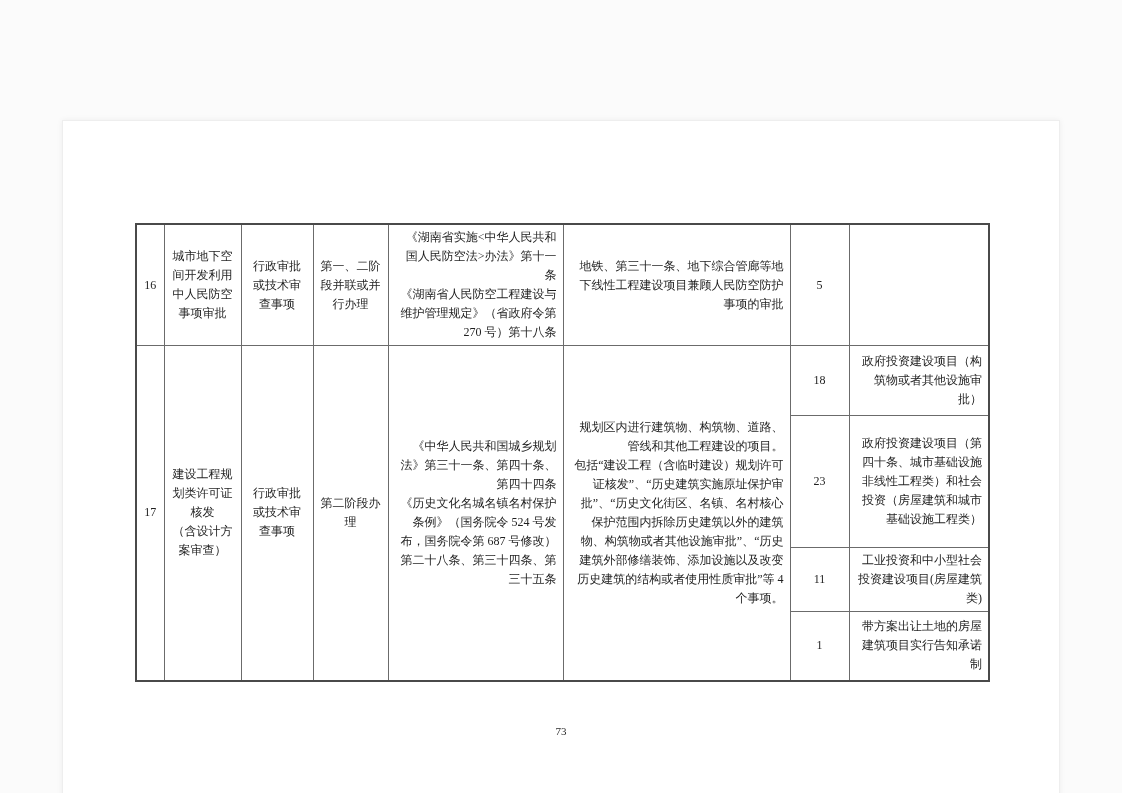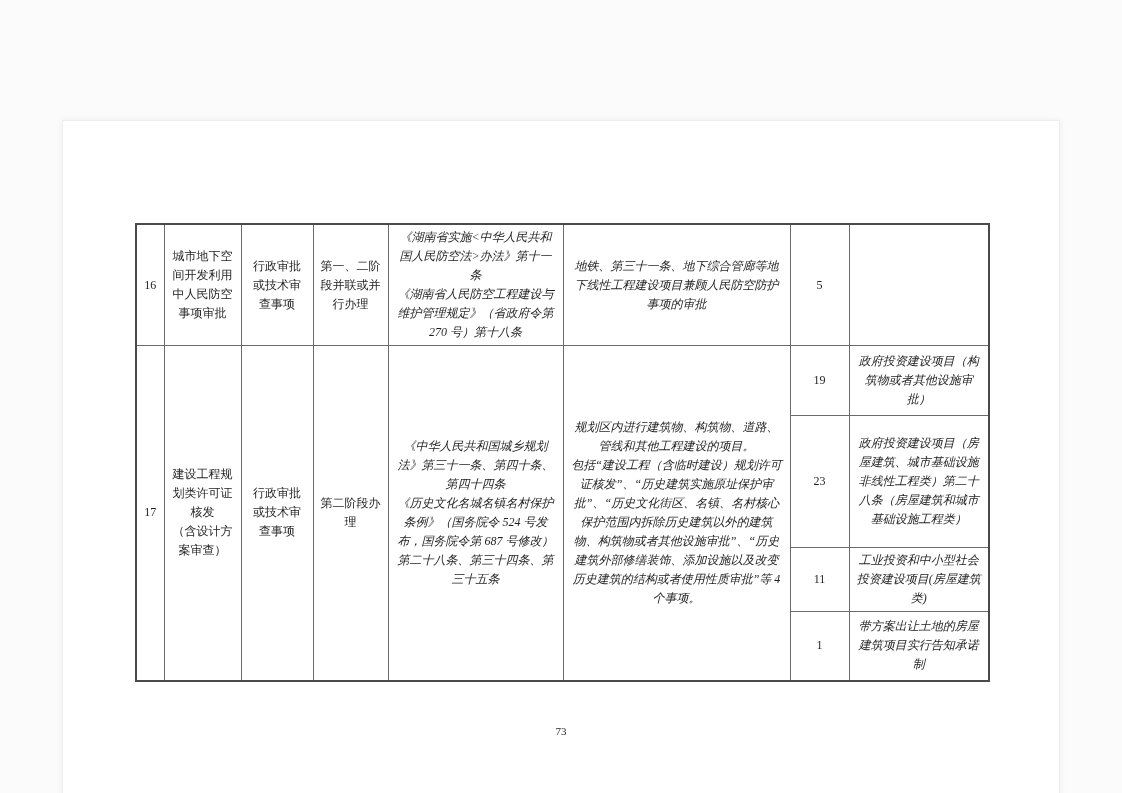--- a/index.html
+++ b/index.html
@@ -43,23 +43,22 @@
     color: #1f1f1f;
     padding: 3px 6px;
     overflow: hidden;
     word-break: break-all;
   }
   td.cell-center {
     text-align: center;
     white-space: pre-line;
   }
   td.cell-text {
-    text-align: center;
+    text-align: right;
     white-space: pre-line;
-    font-style: italic;
   }
   .page-number {
     position: absolute;
     left: 0;
     top: 604px;
     width: 100%;
     text-align: center;
     font-size: 11px;
     color: #2a2a2a;
   }
@@ -98,26 +97,26 @@
       <tr style="height:70px">
         <td class="cell-center" rowspan="4">17</td>
         <td class="cell-center" rowspan="4">建设工程规划类许可证核发
 （含设计方案审查）</td>
         <td class="cell-center" rowspan="4">行政审批或技术审查事项</td>
         <td class="cell-center" rowspan="4">第二阶段办理</td>
         <td class="cell-text" rowspan="4">《中华人民共和国城乡规划法》第三十一条、第四十条、第四十四条
 《历史文化名城名镇名村保护条例》（国务院令 524 号发布，国务院令第 687 号修改）第二十八条、第三十四条、第三十五条</td>
         <td class="cell-text" rowspan="4">规划区内进行建筑物、构筑物、道路、管线和其他工程建设的项目。
 包括“建设工程（含临时建设）规划许可证核发”、“历史建筑实施原址保护审批”、“历史文化街区、名镇、名村核心保护范围内拆除历史建筑以外的建筑物、构筑物或者其他设施审批”、“历史建筑外部修缮装饰、添加设施以及改变历史建筑的结构或者使用性质审批”等 4 个事项。</td>
-        <td class="cell-center">19</td>
+        <td class="cell-center">18</td>
         <td class="cell-text">政府投资建设项目（构筑物或者其他设施审批）</td>
       </tr>
       <tr style="height:132px">
         <td class="cell-center">23</td>
-        <td class="cell-text">政府投资建设项目（房屋建筑、城市基础设施非线性工程类）第二十八条（房屋建筑和城市基础设施工程类）</td>
+        <td class="cell-text">政府投资建设项目（第四十条、城市基础设施非线性工程类）和社会投资（房屋建筑和城市基础设施工程类）</td>
       </tr>
       <tr style="height:63px">
         <td class="cell-center">11</td>
         <td class="cell-text">工业投资和中小型社会投资建设项目(房屋建筑类)</td>
       </tr>
       <tr style="height:69px">
         <td class="cell-center">1</td>
         <td class="cell-text">带方案出让土地的房屋建筑项目实行告知承诺制</td>
       </tr>
     </tbody>

